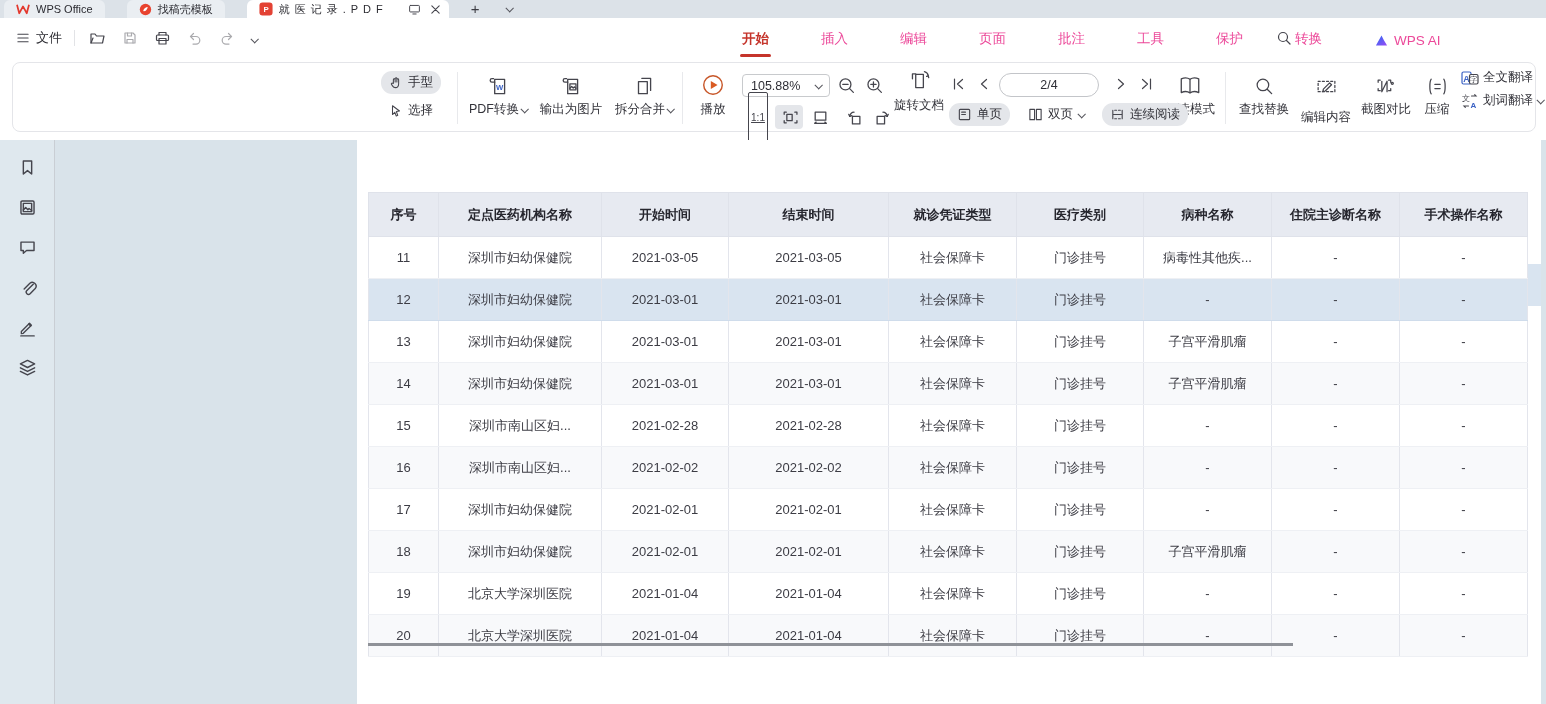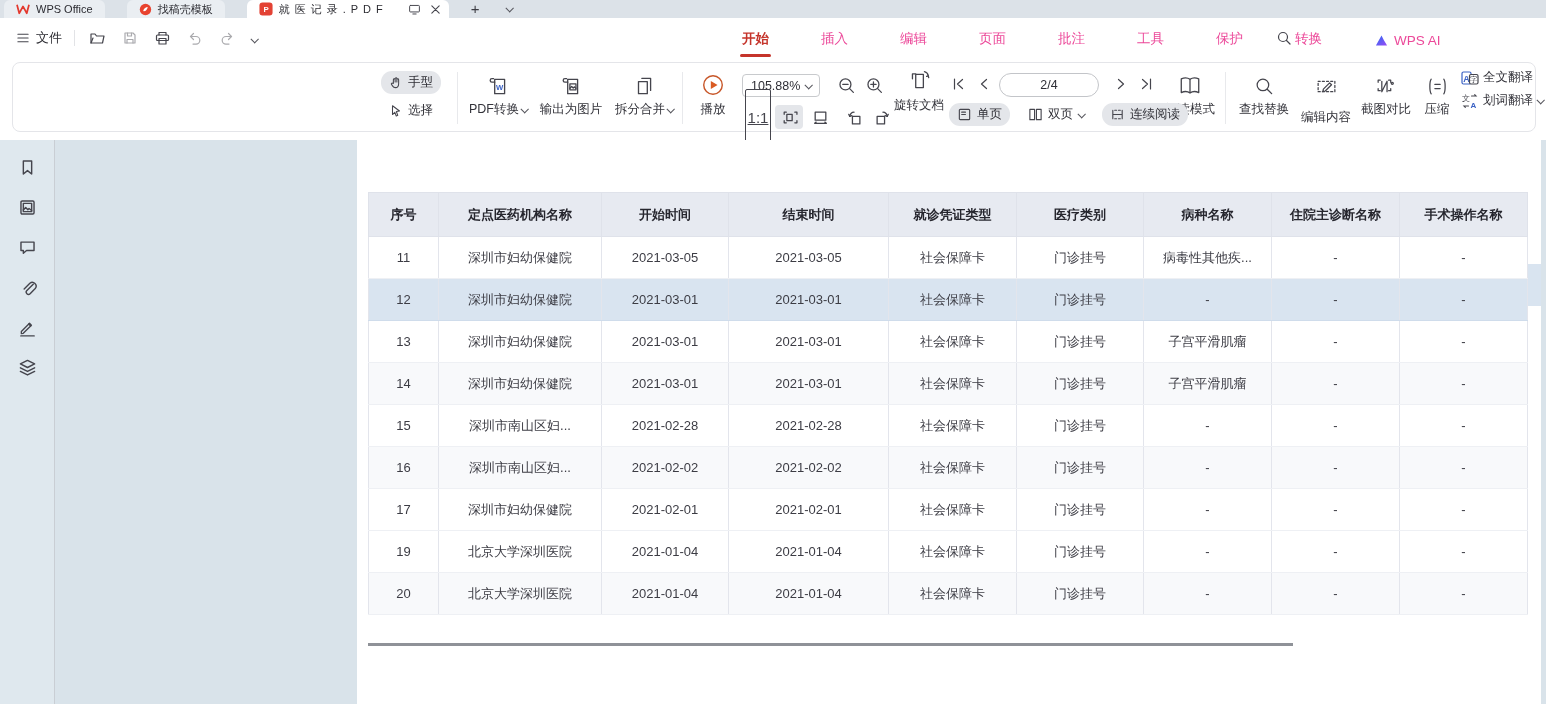--- a/index.html
+++ b/index.html
@@ -31,25 +31,25 @@
 
   
   .toolbar{position:absolute;left:12px;top:62px;width:1524px;height:70px;background:#fff;border:1px solid #e4e5e9;border-radius:8px;}
   .vdiv{position:absolute;top:9px;height:52px;width:1px;background:#e8e9ec;}
   .pillcol{position:absolute;display:flex;flex-direction:column;gap:5px;}
   .pill{display:flex;align-items:center;gap:5px;font-size:12.5px;color:#2f2f36;padding:3px 8px;border-radius:11px;white-space:nowrap;}
   .pill.sel{background:#e4e6ea;}
   .tbtn{position:absolute;display:flex;flex-direction:column;align-items:center;gap:4px;font-size:12.5px;color:#33333a;white-space:nowrap;}
   .tbtn .ic{height:26px;display:flex;align-items:flex-end;}
   .lblrow{display:flex;align-items:center;gap:2px;}
-  .zoombox{position:absolute;left:729px;top:11px;width:78px;height:23px;border:1px solid #c8cacd;border-radius:4px;display:flex;align-items:center;justify-content:space-between;padding:0 8px;font-size:12.5px;color:#2f2f36;background:#fff;}
+  .zoombox{position:absolute;left:729px;top:11px;width:88px;height:23px;border:1px solid #c8cacd;border-radius:4px;display:flex;align-items:center;justify-content:space-between;padding:0 8px;font-size:12.5px;color:#2f2f36;background:#fff;}
   .iconbtn{position:absolute;top:13px;}
   .row2btn{position:absolute;top:42px;height:24px;display:flex;align-items:center;justify-content:center;border-radius:4px;}
   .row2btn.sel{background:#e4e6ea;}
-  .box11{font-size:15px;border:1.3px solid #45454d;border-radius:2px;padding:19px 2px;color:#45454d;text-decoration:underline;}
+  .box11{font-size:10px;border:1.3px solid #45454d;border-radius:2px;padding:19px 2px;color:#45454d;text-decoration:underline;}
   .pagebox{position:absolute;left:986px;top:10px;width:100px;height:24px;border:1px solid #c3c5c9;border-radius:12px;background:#fff;display:flex;align-items:center;justify-content:center;font-size:12.5px;color:#2f2f36;}
   .navarrow{position:absolute;top:14px;}
   .transtack{position:absolute;left:1448px;top:6px;display:flex;flex-direction:column;gap:6px;}
   .transrow{display:flex;align-items:center;gap:4px;font-size:12.5px;color:#33333a;white-space:nowrap;}
 
   
   .main{position:absolute;left:0;top:140px;width:1546px;height:564px;background:#d9e3ea;}
   .side{position:absolute;left:0;top:0;width:55px;height:564px;background:#dfe8ee;border-right:1px solid #c9ced4;}
   .side-ic{position:absolute;left:18px;}
   .page{position:absolute;left:357px;top:0;width:1184px;height:564px;background:#fff;}
@@ -582,20 +582,31 @@
               <td>17</td>
               <td>深圳市妇幼保健院</td>
               <td>2021-02-01</td>
               <td>2021-02-01</td>
               <td>社会保障卡</td>
               <td>门诊挂号</td>
               <td>-</td>
               <td>-</td>
               <td>-</td>
             </tr>
+            <tr class="alt">
+              <td>18</td>
+              <td>深圳市妇幼保健院</td>
+              <td>2021-02-01</td>
+              <td>2021-02-01</td>
+              <td>社会保障卡</td>
+              <td>门诊挂号</td>
+              <td>子宫平滑肌瘤</td>
+              <td>-</td>
+              <td>-</td>
+            </tr>
             <tr>
               <td>19</td>
               <td>北京大学深圳医院</td>
               <td>2021-01-04</td>
               <td>2021-01-04</td>
               <td>社会保障卡</td>
               <td>门诊挂号</td>
               <td>-</td>
               <td>-</td>
               <td>-</td>

